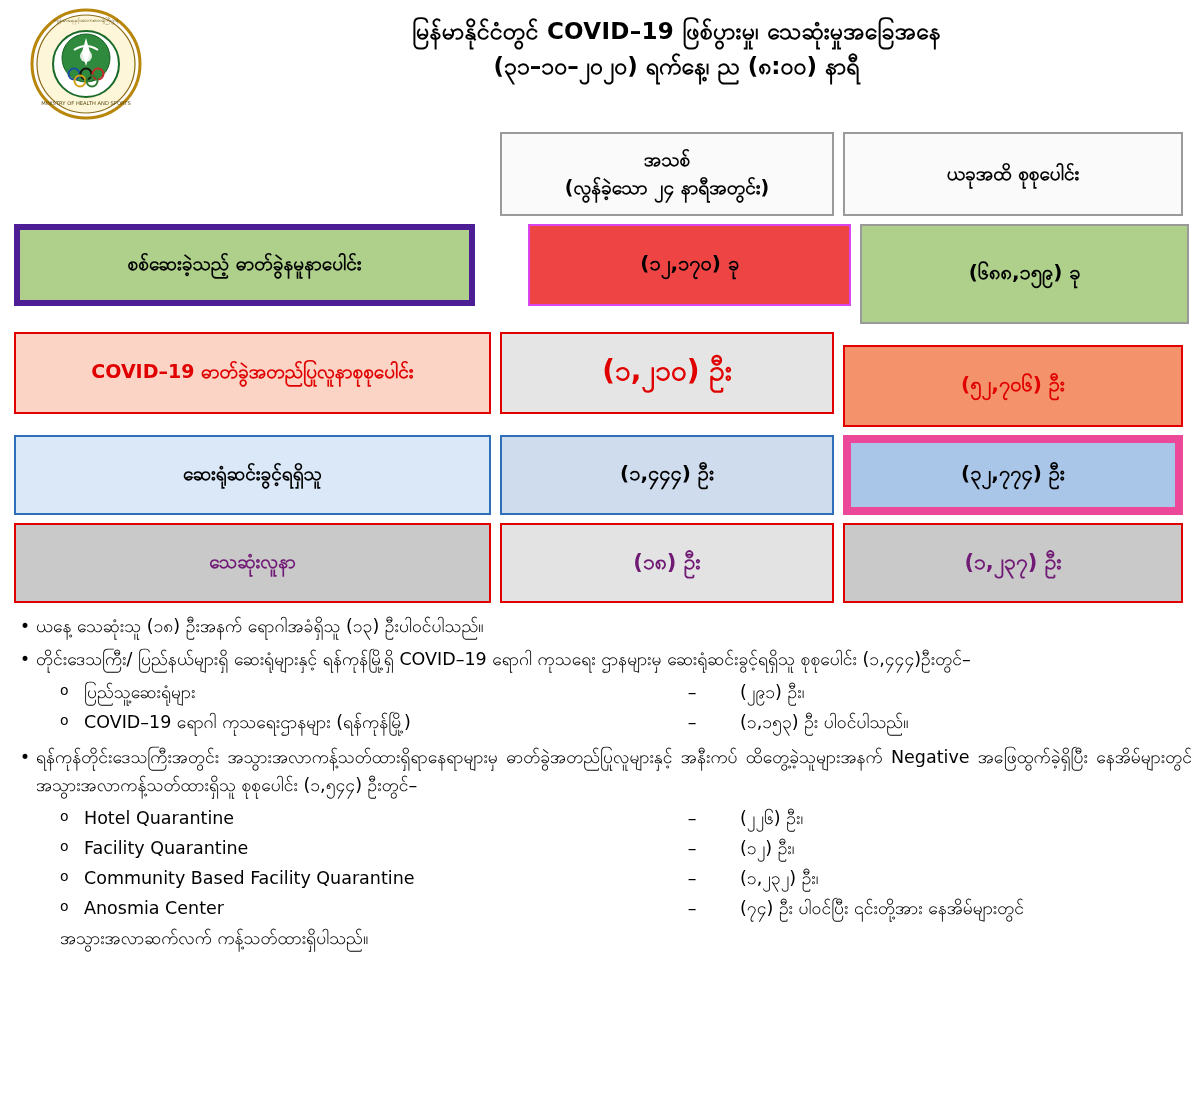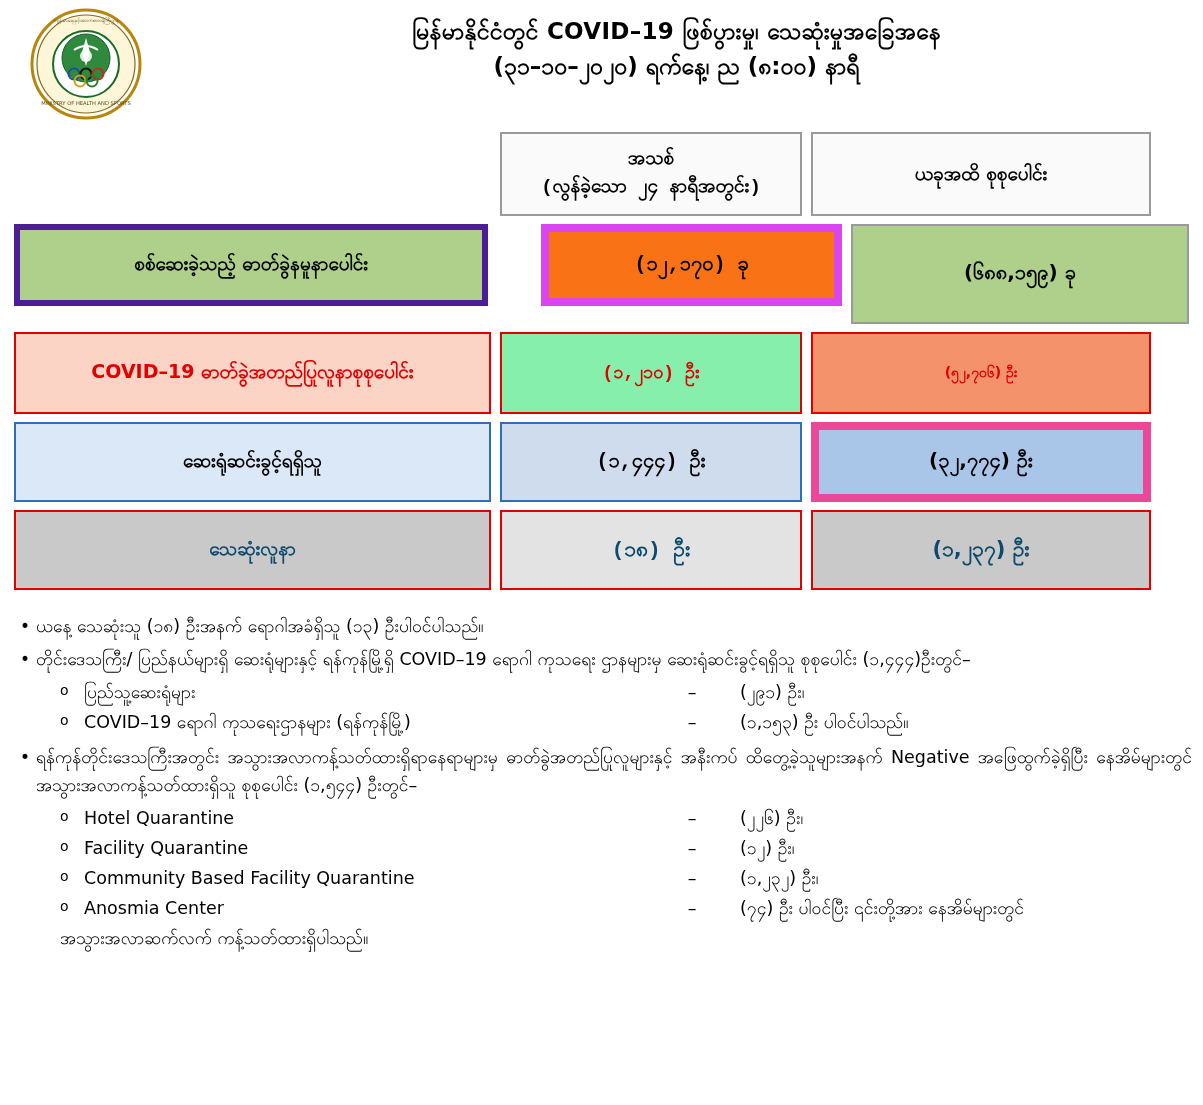--- a/index.html
+++ b/index.html
@@ -64,21 +64,21 @@
   }
   .cell {
     box-sizing: border-box;
     display: flex;
     align-items: center;
     justify-content: center;
     text-align: center;
     padding: 6px 8px;
   }
   .c-label { width: 477px; }
-  .c-new   { width: 302px; font-family: Liberation Mono, monospace; }
+  .c-new   { width: 334px; }
   .c-total { width: 340px; }
 
   
   .hdr-row .cell {
     height: 84px;
     border: 2px solid #9a9a9a;
     background: #fafafa;
     font-size: 19px;
     font-weight: bold;
     line-height: 1.45;
@@ -91,22 +91,22 @@
   
   .row-tested .c-label {
     height: 82px;
     border: 6px solid #4c1d95;
     background: #aed08a;
     font-size: 19px;
     font-weight: bold;
   }
   .row-tested .c-new {
     height: 82px;
-    border: 8px solid #d946ef;
-    background: #f97316;
+    border: 2px solid #d946ef;
+    background: #ef4444;
     font-size: 20px;
     font-weight: bold;
     margin-left: 44px;
   }
   .row-tested .c-total {
     height: 100px;
     border: 2px solid #9a9a9a;
     background: #aed08a;
     font-size: 20px;
     font-weight: bold;
@@ -117,27 +117,28 @@
     color: #e00000;
     font-weight: bold;
   }
   .row-confirmed .c-label {
     border: 2px solid #e00000;
     background: #fbd4c6;
     font-size: 19px;
   }
   .row-confirmed .c-new {
     border: 2px solid #e00000;
-    background: #86efac;
-    font-size: 18px;
+    background: #e5e5e5;
+    font-size: 28px;
   }
   .row-confirmed .c-total {
     border: 2px solid #e00000;
     background: #f4936b;
-    font-size: 14px;
+    font-size: 20px;
+    margin-top: 13px;
   }
 
   .row-recovered .cell {
     height: 80px;
     font-weight: bold;
   }
   .row-recovered .c-label {
     border: 2px solid #2f6fba;
     background: #dbe8f8;
     font-size: 19px;
@@ -148,21 +149,21 @@
     font-size: 20px;
   }
   .row-recovered .c-total {
     border: 8px solid #ec4899;
     background: #a9c6e8;
     font-size: 20px;
   }
 
   .row-deaths .cell {
     height: 80px;
-    color: #0c4a6e;
+    color: #701a75;
     font-weight: bold;
   }
   .row-deaths .c-label {
     border: 2px solid #e00000;
     background: #c9c9c9;
     font-size: 19px;
   }
   .row-deaths .c-new {
     border: 2px solid #e00000;
     background: #e3e3e3;

